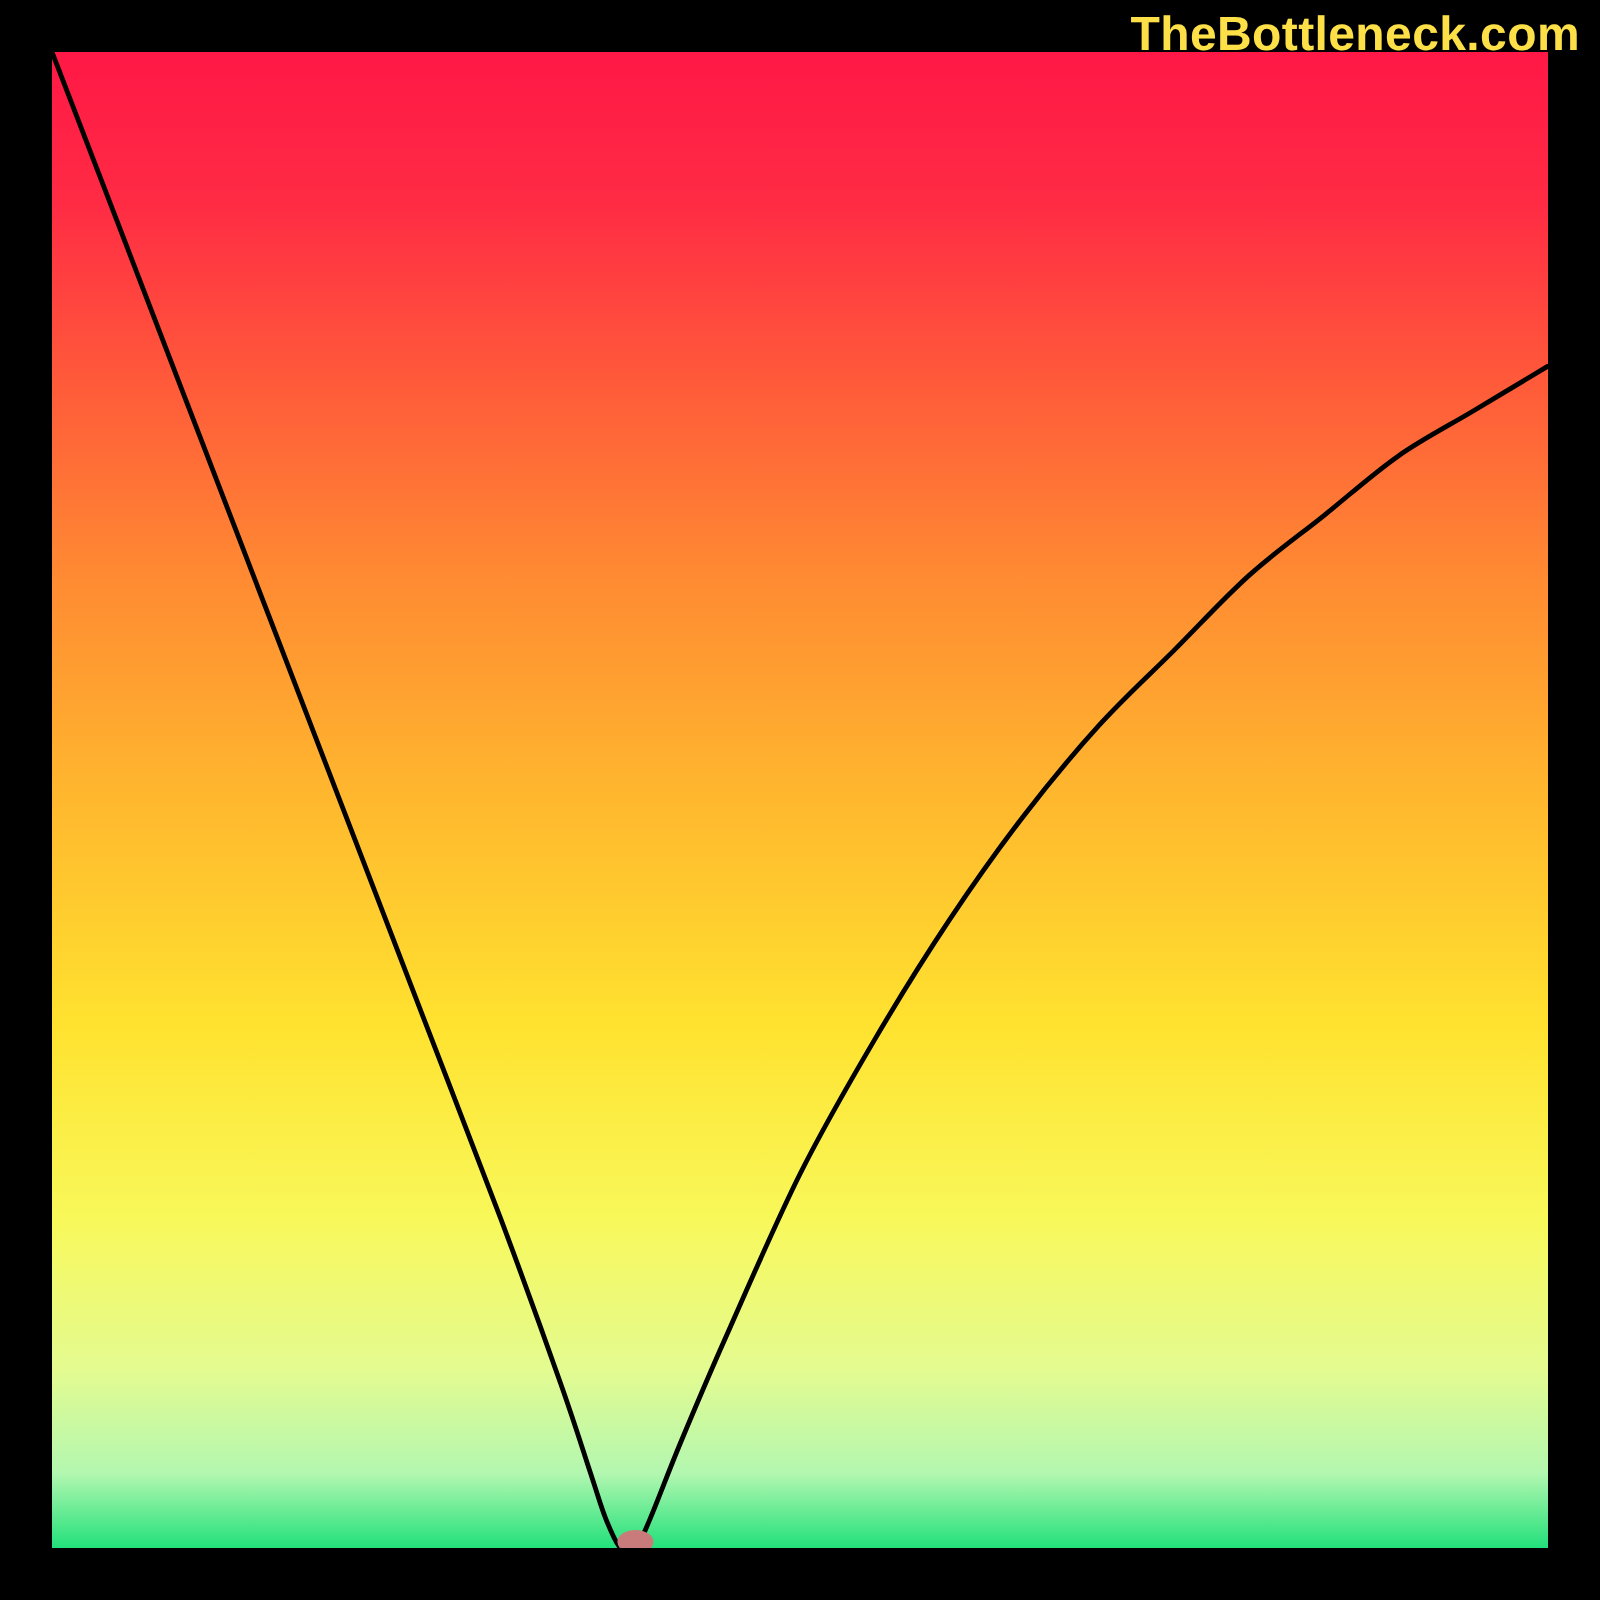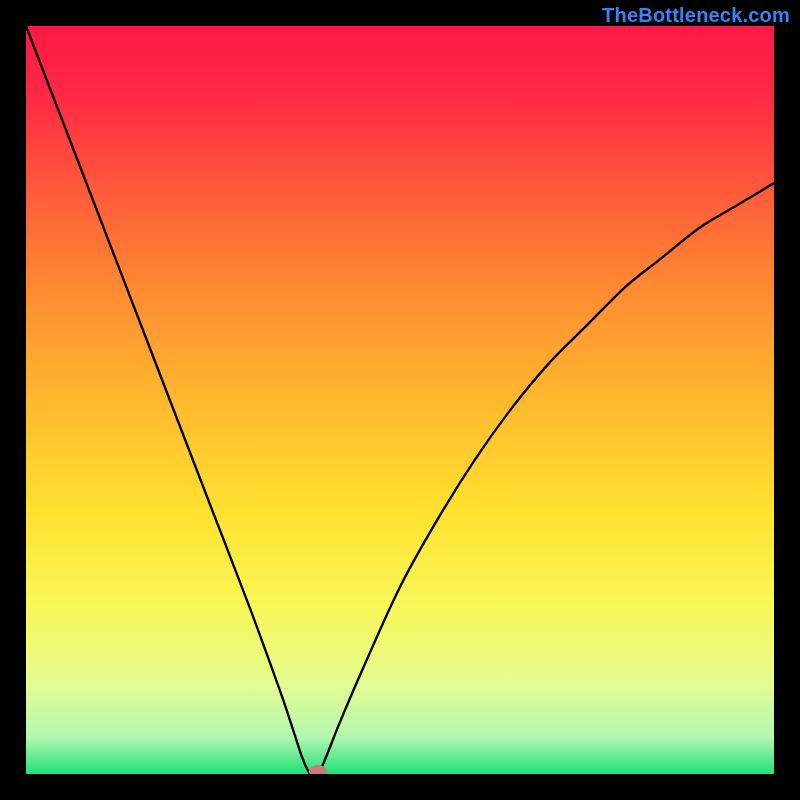--- a/index.html
+++ b/index.html
@@ -21,22 +21,22 @@
     position: absolute;
     left: 26px;
     top: 26px;
     width: 748px;
     height: 748px;
   }
   .watermark {
     position: absolute;
     top: 4px;
     right: 10px;
-    color: #3b82f6;
-    font-size: 20px;
+    color: #fde047;
+    font-size: 24px;
     font-weight: 600;
     letter-spacing: 0.2px;
     user-select: none;
   }
   svg { display: block; }
 </style>
 </head>
 <body>
 
 <div class="frame">

